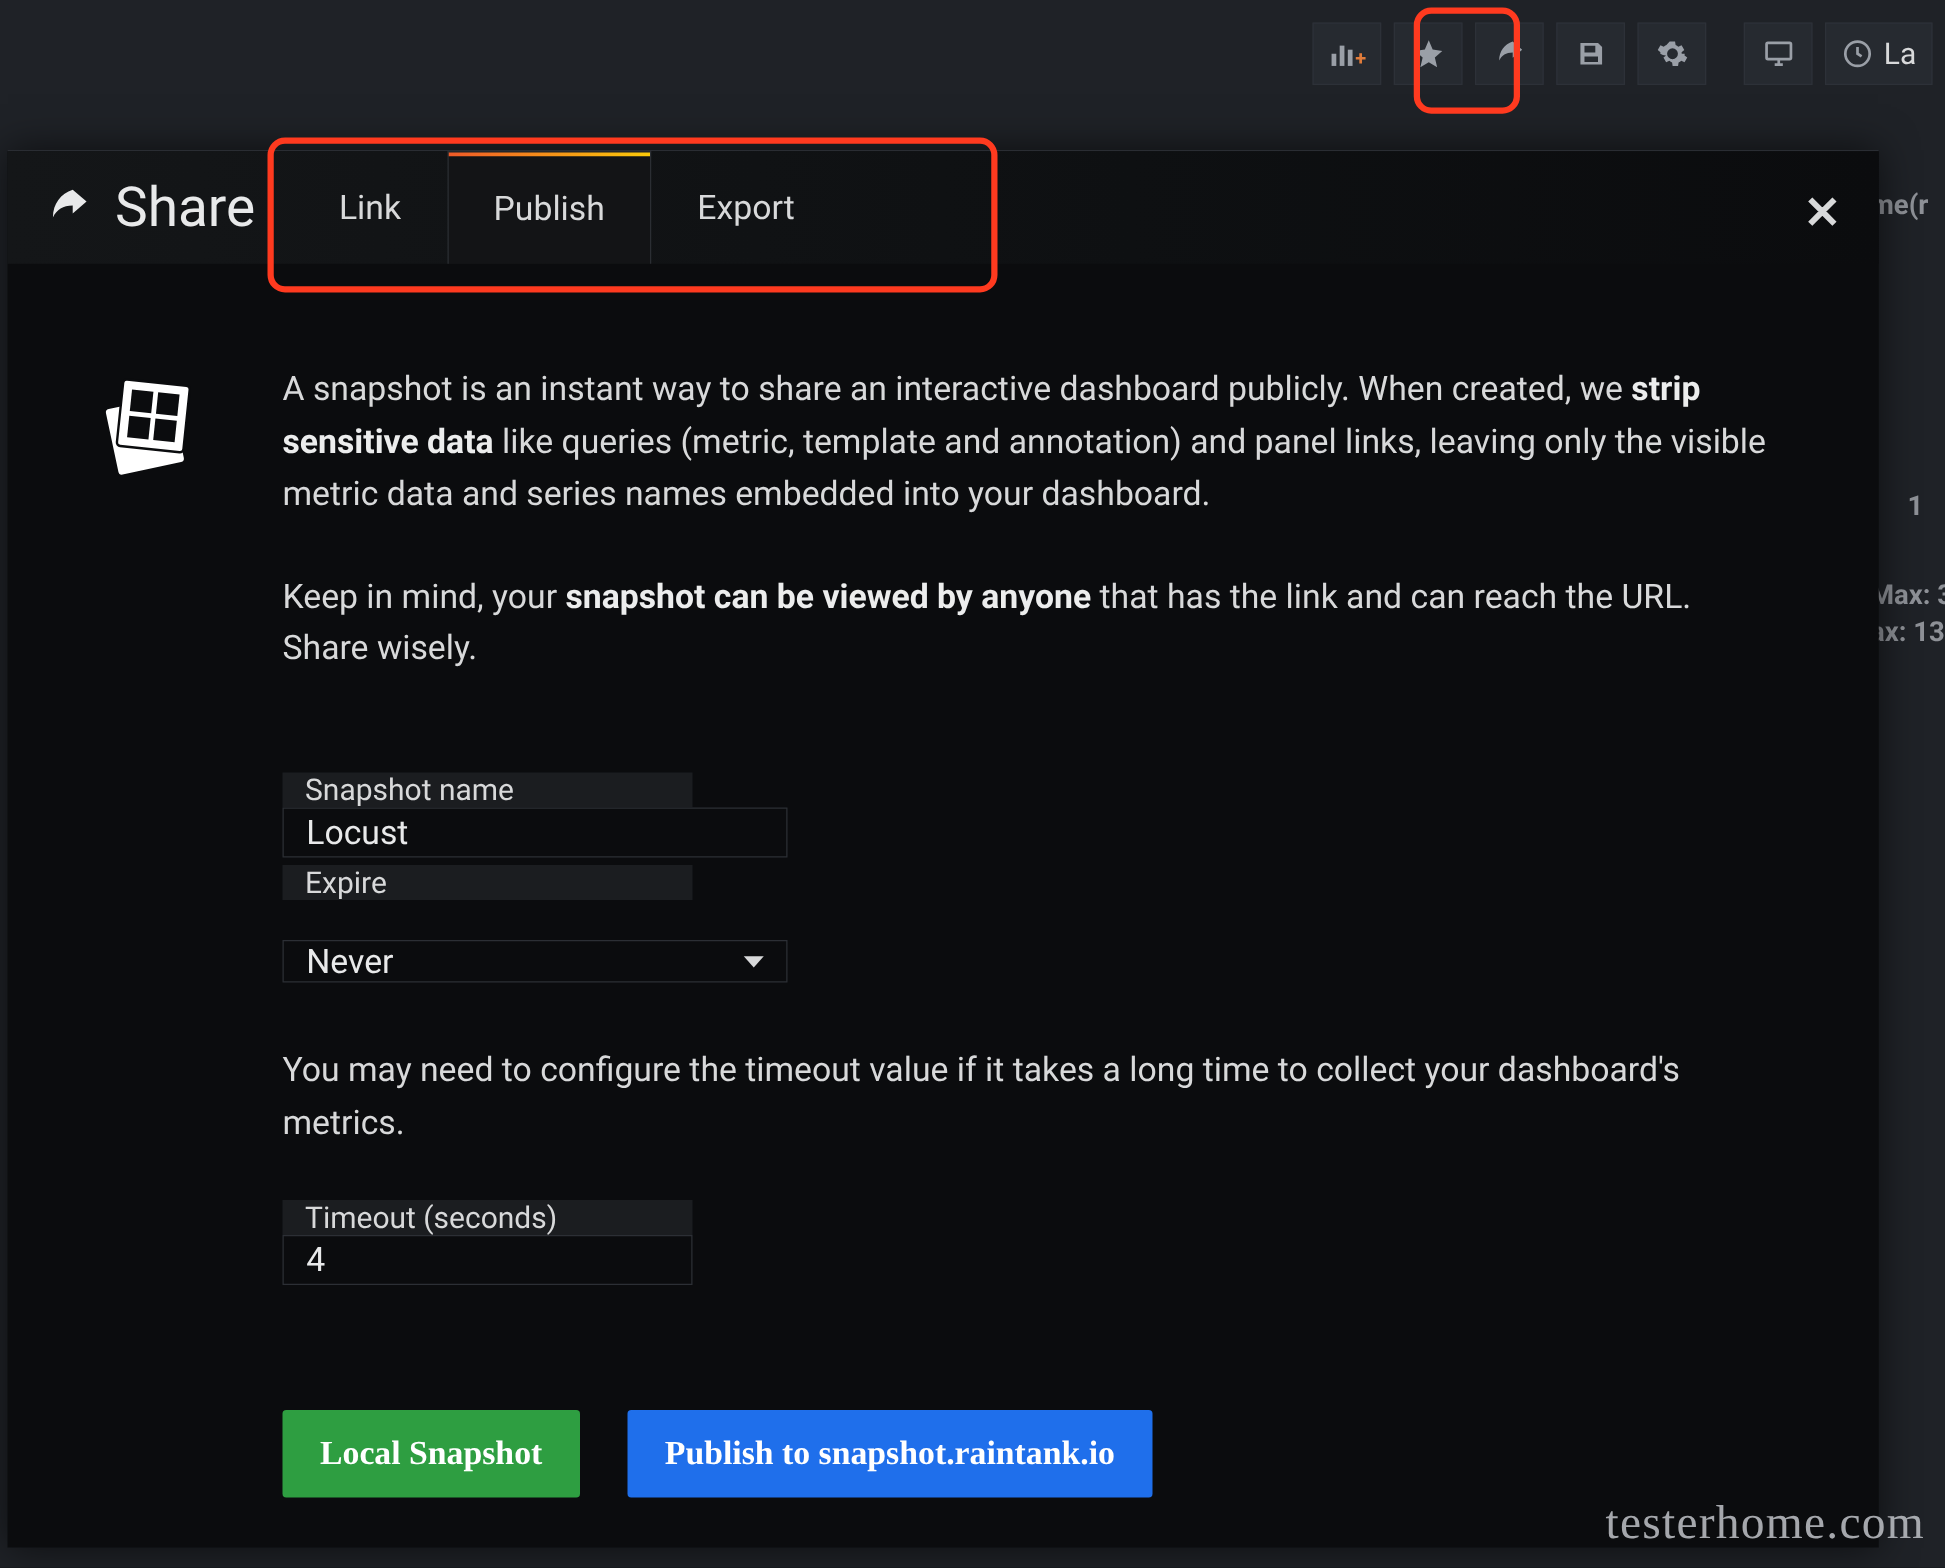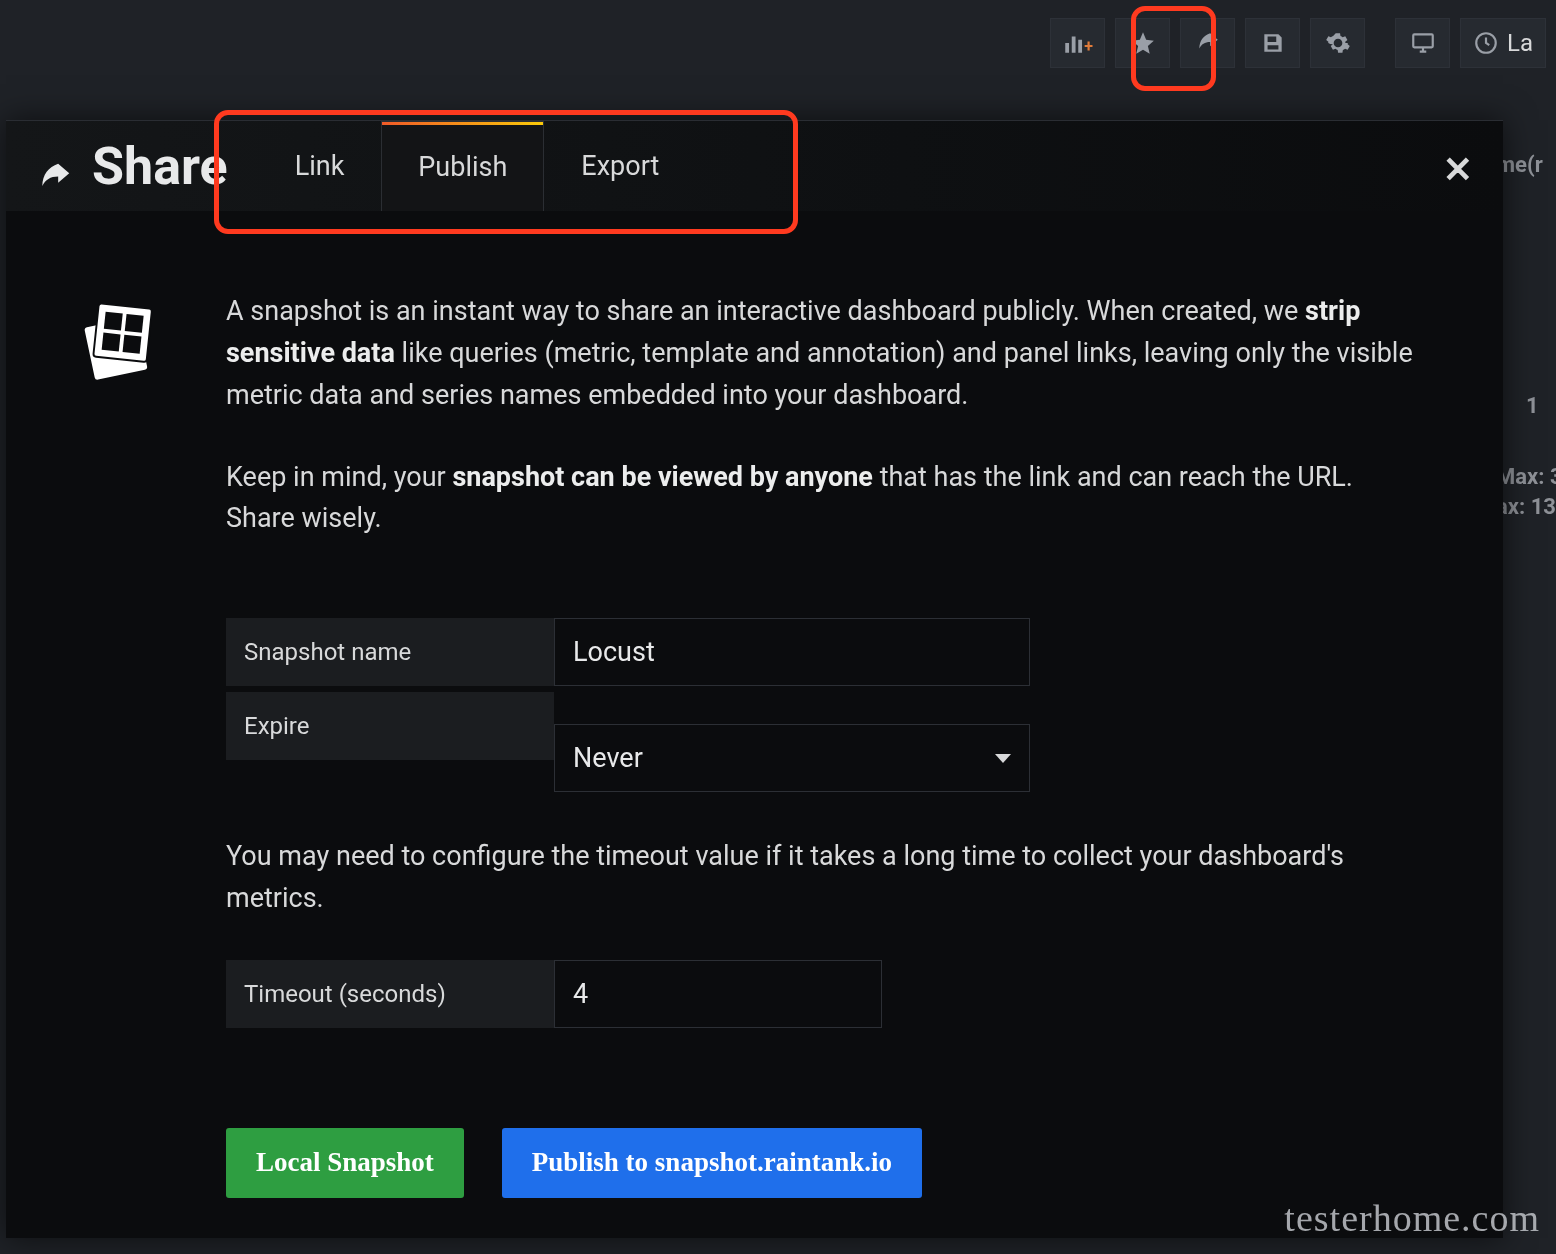--- a/index.html
+++ b/index.html
@@ -81,25 +81,25 @@
   .modal-header {
     height: 90px;
     display: flex;
     align-items: center;
     padding-left: 30px;
     position: relative;
     background: linear-gradient(90deg, #141618 0%, #0e1012 60%, #0b0c0e 100%);
   }
   .share-title {
     display: flex;
-    align-items: flex-end;
+    align-items: center;
     gap: 18px;
     color: #e8e9ea;
-    font-size: 52px;
-    font-weight: 700;
+    font-size: 44px;
+    font-weight: 400;
   }
   .share-title svg { width: 38px; height: 38px; fill: #e8e9ea; }
 
   .tabs {
     display: flex;
     margin-left: 30px;
     height: 90px;
   }
   .tab {
     padding: 0 36px;
@@ -150,32 +150,33 @@
     color: #d8d9da;
     line-height: 1.55;
     margin-bottom: 40px;
   }
   .para strong { color: #eceded; font-weight: 700; }
 
   .form-row {
     display: flex;
     margin-bottom: 6px;
     height: 68px;
+    flex-direction: column;
   }
   .form-label {
     width: 328px;
     background: #1b1d20;
     display: flex;
     align-items: center;
     padding-left: 18px;
     font-size: 24px;
     color: #d8d9da;
   }
   .form-input, .form-select {
-    width: 476px;
+    width: 404px;
     background: #0b0c0e;
     border: 1px solid #2c2f35;
     color: #e8e9ea;
     font-size: 27px;
     padding: 0 18px;
     display: flex;
     align-items: center;
     font-family: inherit;
     height: 68px;
   }

